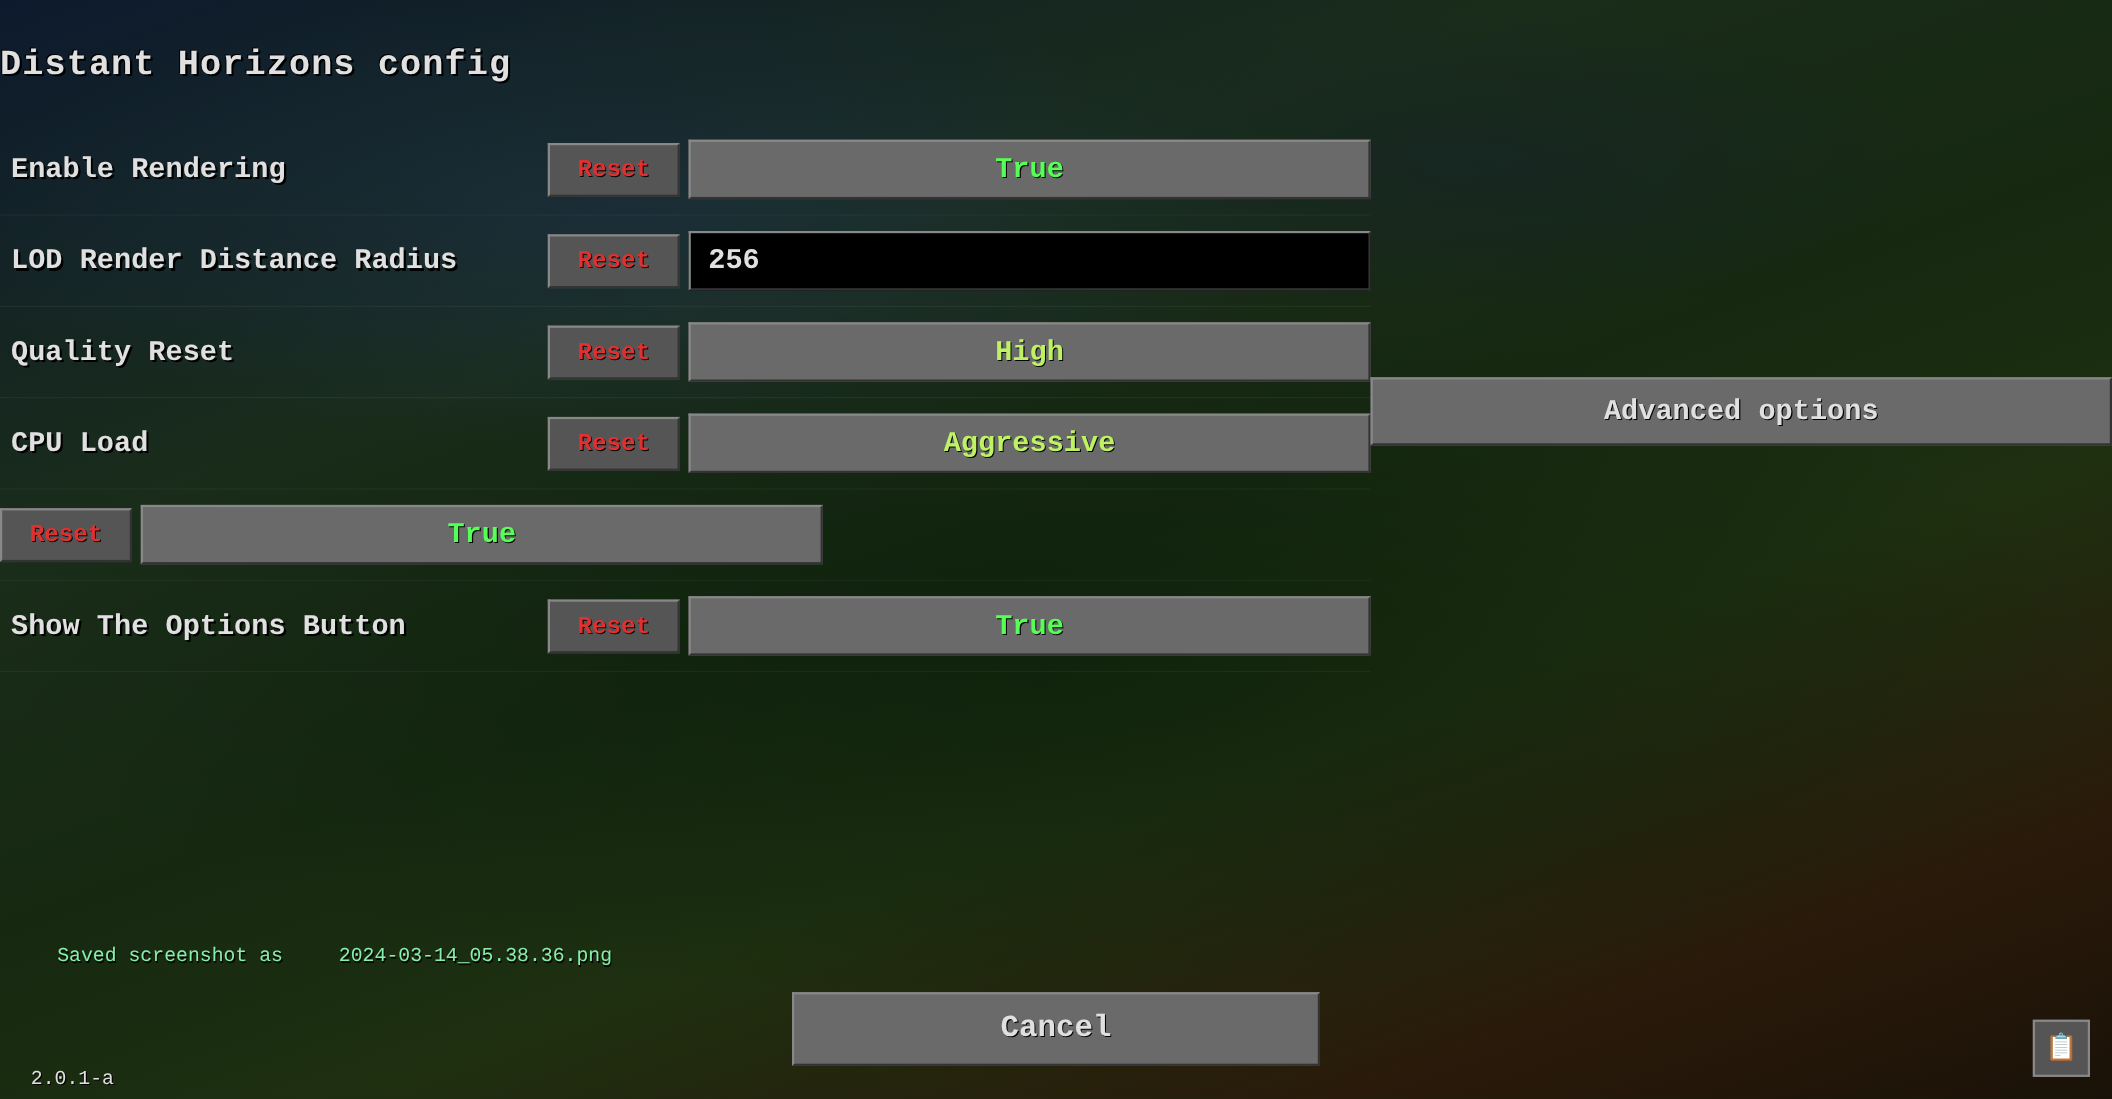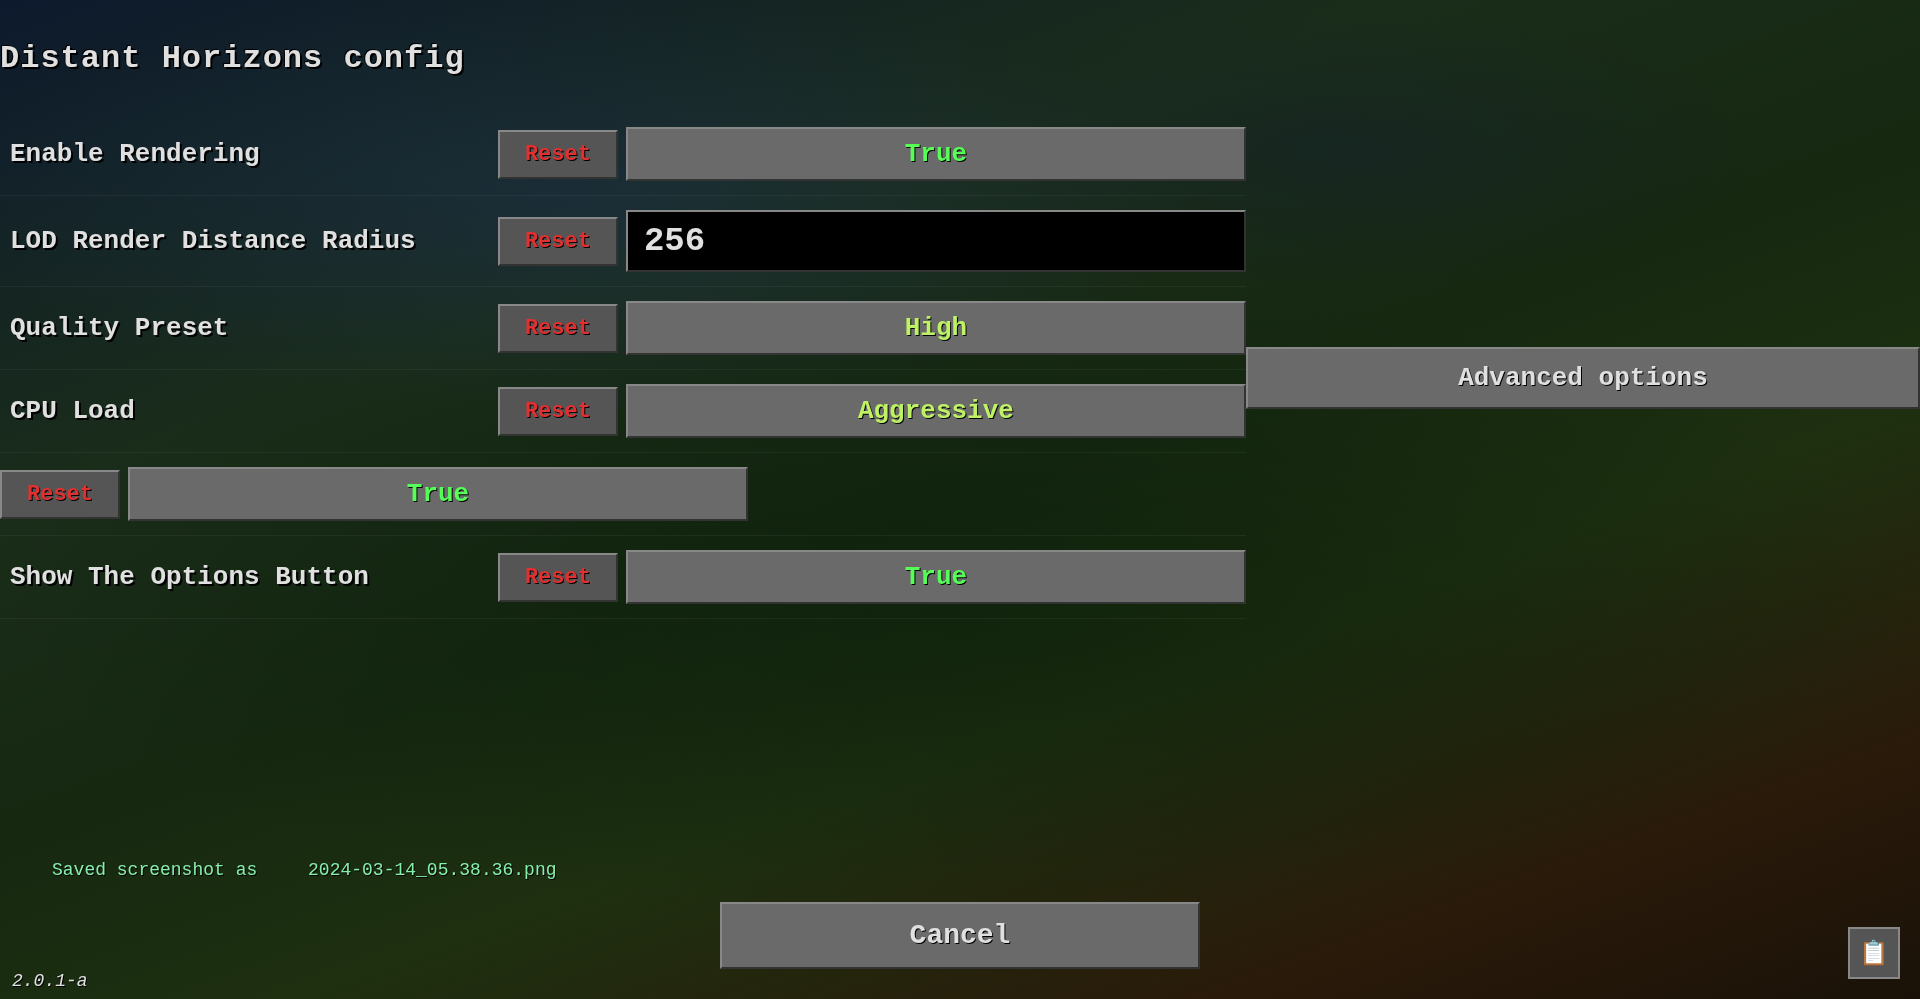--- a/index.html
+++ b/index.html
@@ -125,21 +125,21 @@
       color: #bef264;
     }
 
     .value-input {
       background: #000000;
       border: 2px solid #888;
       border-bottom-color: #333;
       border-right-color: #333;
       color: #e0e0e0;
       font-family: 'Courier New', Courier, monospace;
-      font-size: 34px;
+      font-size: 26px;
       font-weight: bold;
       padding: 10px 16px;
       width: 620px;
       text-shadow: 1px 1px 0 #000;
     }
 
     .advanced-btn {
       background: #6a6a6a;
       border: 2px solid #888;
       border-bottom-color: #333;
@@ -200,27 +200,26 @@
       padding: 16px 0;
       cursor: pointer;
       width: 480px;
       text-align: center;
       text-shadow: 1px 1px 0 #000;
     }
 
     .version-label {
       position: absolute;
       bottom: 8px;
-      left: 12px;
+      left: 28px;
       color: #e0e0e0;
       font-family: 'Courier New', Courier, monospace;
       font-size: 18px;
       text-shadow: 1px 1px 0 #000;
       z-index: 3;
-      font-style: italic;
     }
 
     .corner-icon {
       position: absolute;
       bottom: 20px;
       right: 20px;
       z-index: 3;
       width: 52px;
       height: 52px;
       background: #555;
@@ -257,21 +256,21 @@
           </div>
         </div>
         <div class="config-row">
           <div class="config-label">LOD Render Distance Radius</div>
           <div class="config-controls">
             <button class="reset-btn">Reset</button>
             <input class="value-input" value="256" style="">
           </div>
         </div>
         <div class="config-row">
-          <div class="config-label">Quality Preset</div>
+          <div class="config-label">Quality Reset</div>
           <div class="config-controls">
             <button class="reset-btn">Reset</button>
             <button class="value-btn white">High</button>
           </div>
         </div>
         <div class="config-row">
           <div class="config-label">CPU Load</div>
           <div class="config-controls">
             <button class="reset-btn">Reset</button>
             <button class="value-btn white">Aggressive</button>

